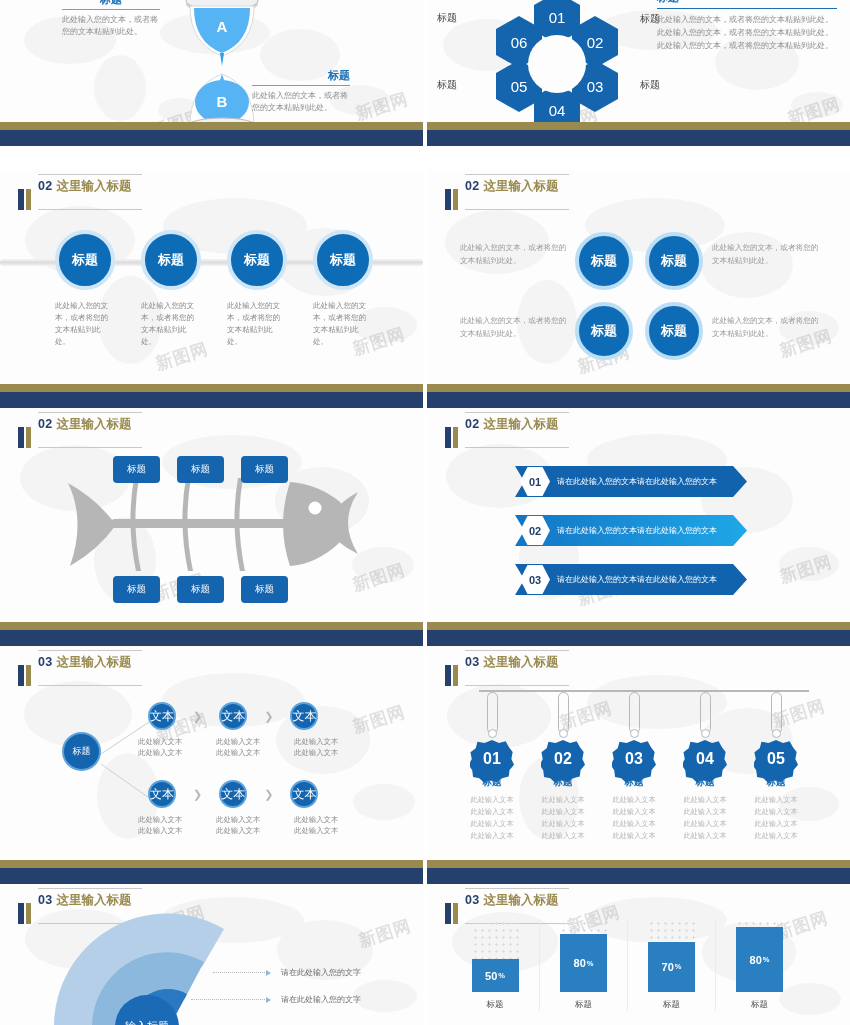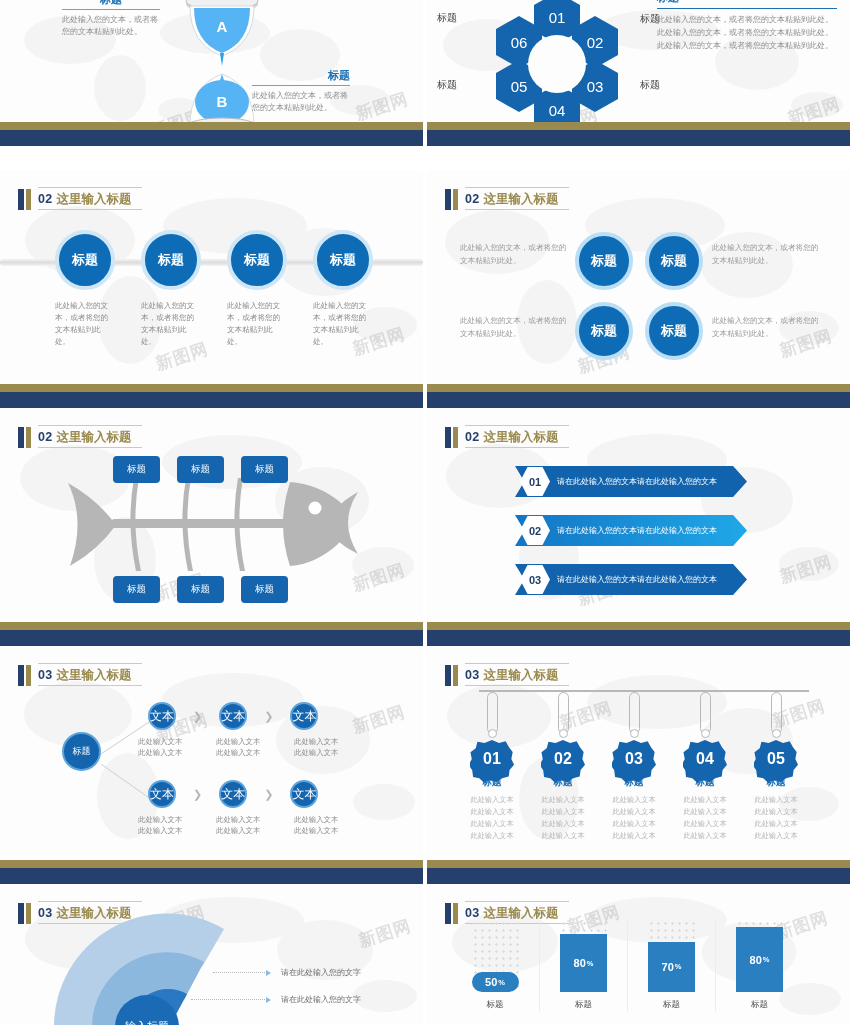--- a/index.html
+++ b/index.html
@@ -52,21 +52,21 @@
     left: 18px; top: 14px;
     display: flex; align-items: flex-end;
     height: 26px;
   }
   .sec-bar-navy { width: 6px;  height: 21px; background: #26406e; }
   .sec-bar-gold { width: 5px;  height: 21px; background: #9a8a4e; margin-left: 2px; }
   .sec-text-wrap {
     margin-left: 7px;
     border-top: 1px solid #c9c9c9;
     border-bottom: 1px solid #c9c9c9;
-    padding: 1px 10px 1px 0;
+    padding: 1px 10px 14px 0;
   }
   .sec-num {
     font-size: 12.5px; font-weight: 700; color: #26406e;
     letter-spacing: .3px;
   }
   .sec-title {
     font-size: 12.5px; font-weight: 700; color: #9a8a4e;
     margin-left: 4px;
   }
 
@@ -722,21 +722,21 @@
       <div class="sec-bar-gold"></div>
       <div class="sec-text-wrap">
         <span class="sec-num">03</span><span class="sec-title">这里输入标题</span>
       </div>
     </div>
 
     <div class="pbars">
       <div class="pcol">
         <div class="ptrack">
           <div class="pdots"></div>
-          <div class="pfill" id="pf0" style="height: 20px; border-radius: 12px;">
+          <div class="pfill" id="pf0" style="height: 33px;">
             <span class="n">50</span>
               <span class="p">%</span>
           </div>
         </div>
         <div class="plabel">标题</div>
       </div>
       <div class="pcol">
         <div class="ptrack">
           <div class="pdots"></div>
           <div class="pfill" id="pf1" style="height: 57.6px; text-align: right;">

